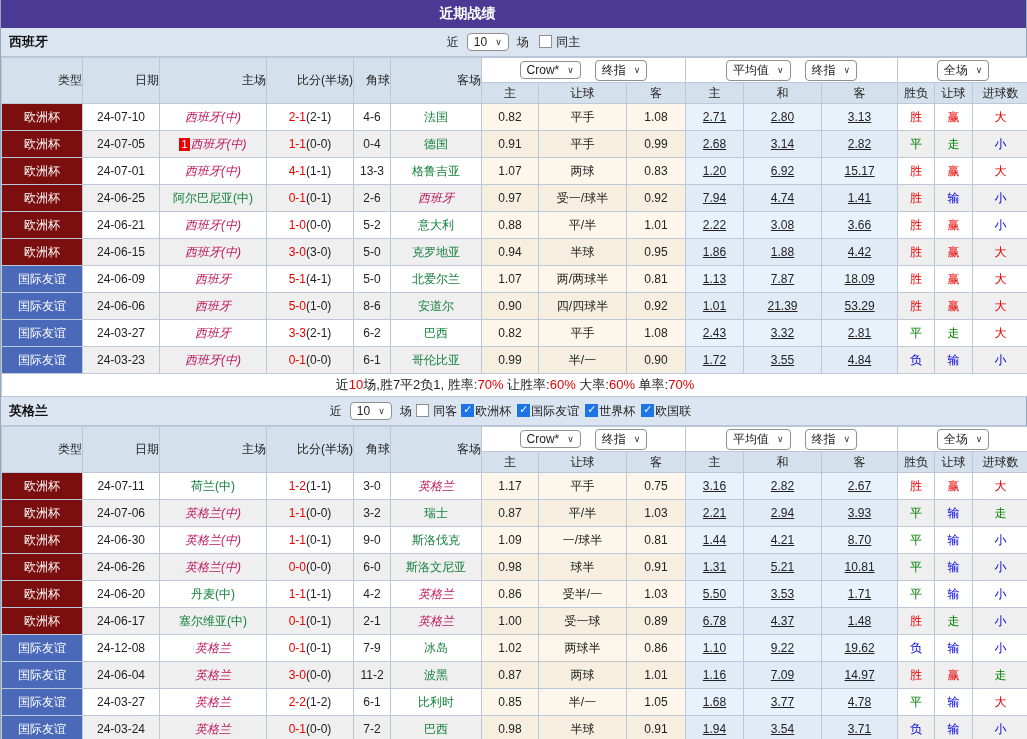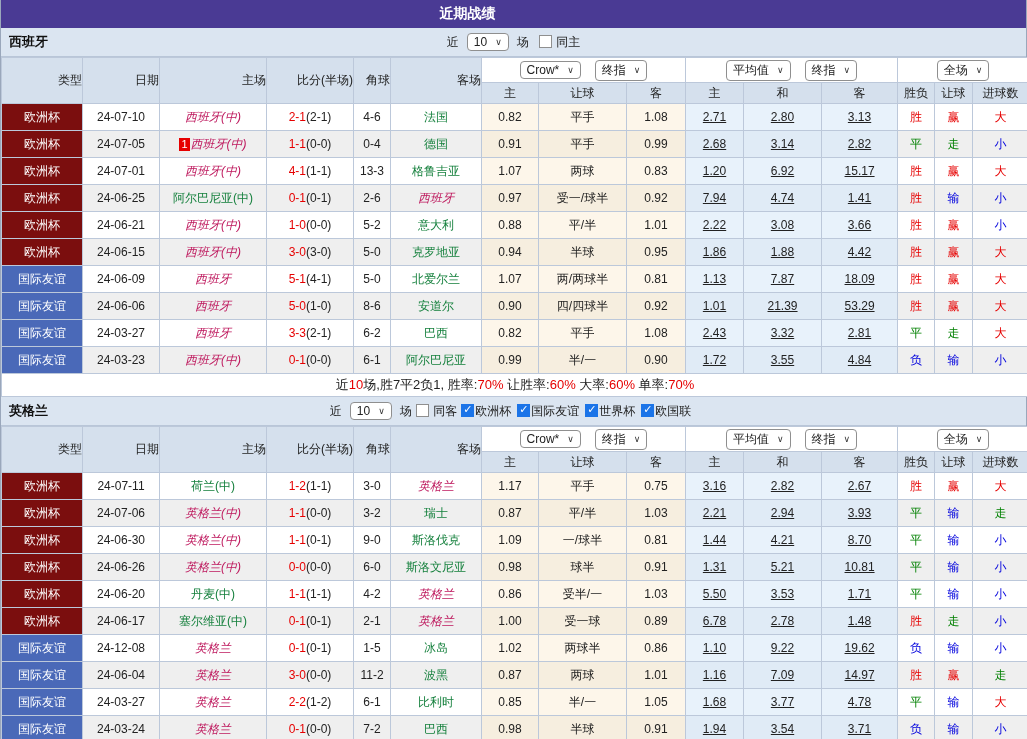--- a/index.html
+++ b/index.html
@@ -314,21 +314,21 @@
               <td class="c-g">平</td>
               <td class="c-g">走</td>
               <td class="c-r">大</td>
             </tr>
             <tr>
               <td class="type-friendly">国际友谊</td>
               <td>24-03-23</td>
               <td><span class="t-g">西班牙(中)</span></td>
               <td><span class="score-main">0-1</span><span class="score-half">(0-0)</span></td>
               <td>6-1</td>
-              <td><span class="t-k">阿尔巴尼亚</span></td>
+              <td><span class="t-k">哥伦比亚</span></td>
               <td class="col-crow">0.99</td>
               <td class="col-crow">半/一</td>
               <td class="col-crow">0.90</td>
               <td class="col-avg">1.72</td>
               <td class="col-avg">3.55</td>
               <td class="col-avg">4.84</td>
               <td class="c-b">负</td>
               <td class="c-b">输</td>
               <td class="c-b">小</td>
             </tr>
@@ -519,32 +519,32 @@
               <td class="type-cup">欧洲杯</td>
               <td>24-06-17</td>
               <td><span class="t-k">塞尔维亚(中)</span></td>
               <td><span class="score-main">0-1</span><span class="score-half">(0-1)</span></td>
               <td>2-1</td>
               <td><span class="t-g">英格兰</span></td>
               <td class="col-crow">1.00</td>
               <td class="col-crow">受一球</td>
               <td class="col-crow">0.89</td>
               <td class="col-avg">6.78</td>
-              <td class="col-avg">2.78</td>
+              <td class="col-avg">4.37</td>
               <td class="col-avg">1.48</td>
               <td class="c-r">胜</td>
               <td class="c-g">走</td>
               <td class="c-b">小</td>
             </tr>
             <tr>
               <td class="type-friendly">国际友谊</td>
               <td>24-12-08</td>
               <td><span class="t-g">英格兰</span></td>
               <td><span class="score-main">0-1</span><span class="score-half">(0-1)</span></td>
-              <td>1-5</td>
+              <td>7-9</td>
               <td><span class="t-k">冰岛</span></td>
               <td class="col-crow">1.02</td>
               <td class="col-crow">两球半</td>
               <td class="col-crow">0.86</td>
               <td class="col-avg">1.10</td>
               <td class="col-avg">9.22</td>
               <td class="col-avg">19.62</td>
               <td class="c-b">负</td>
               <td class="c-b">输</td>
               <td class="c-b">小</td>

